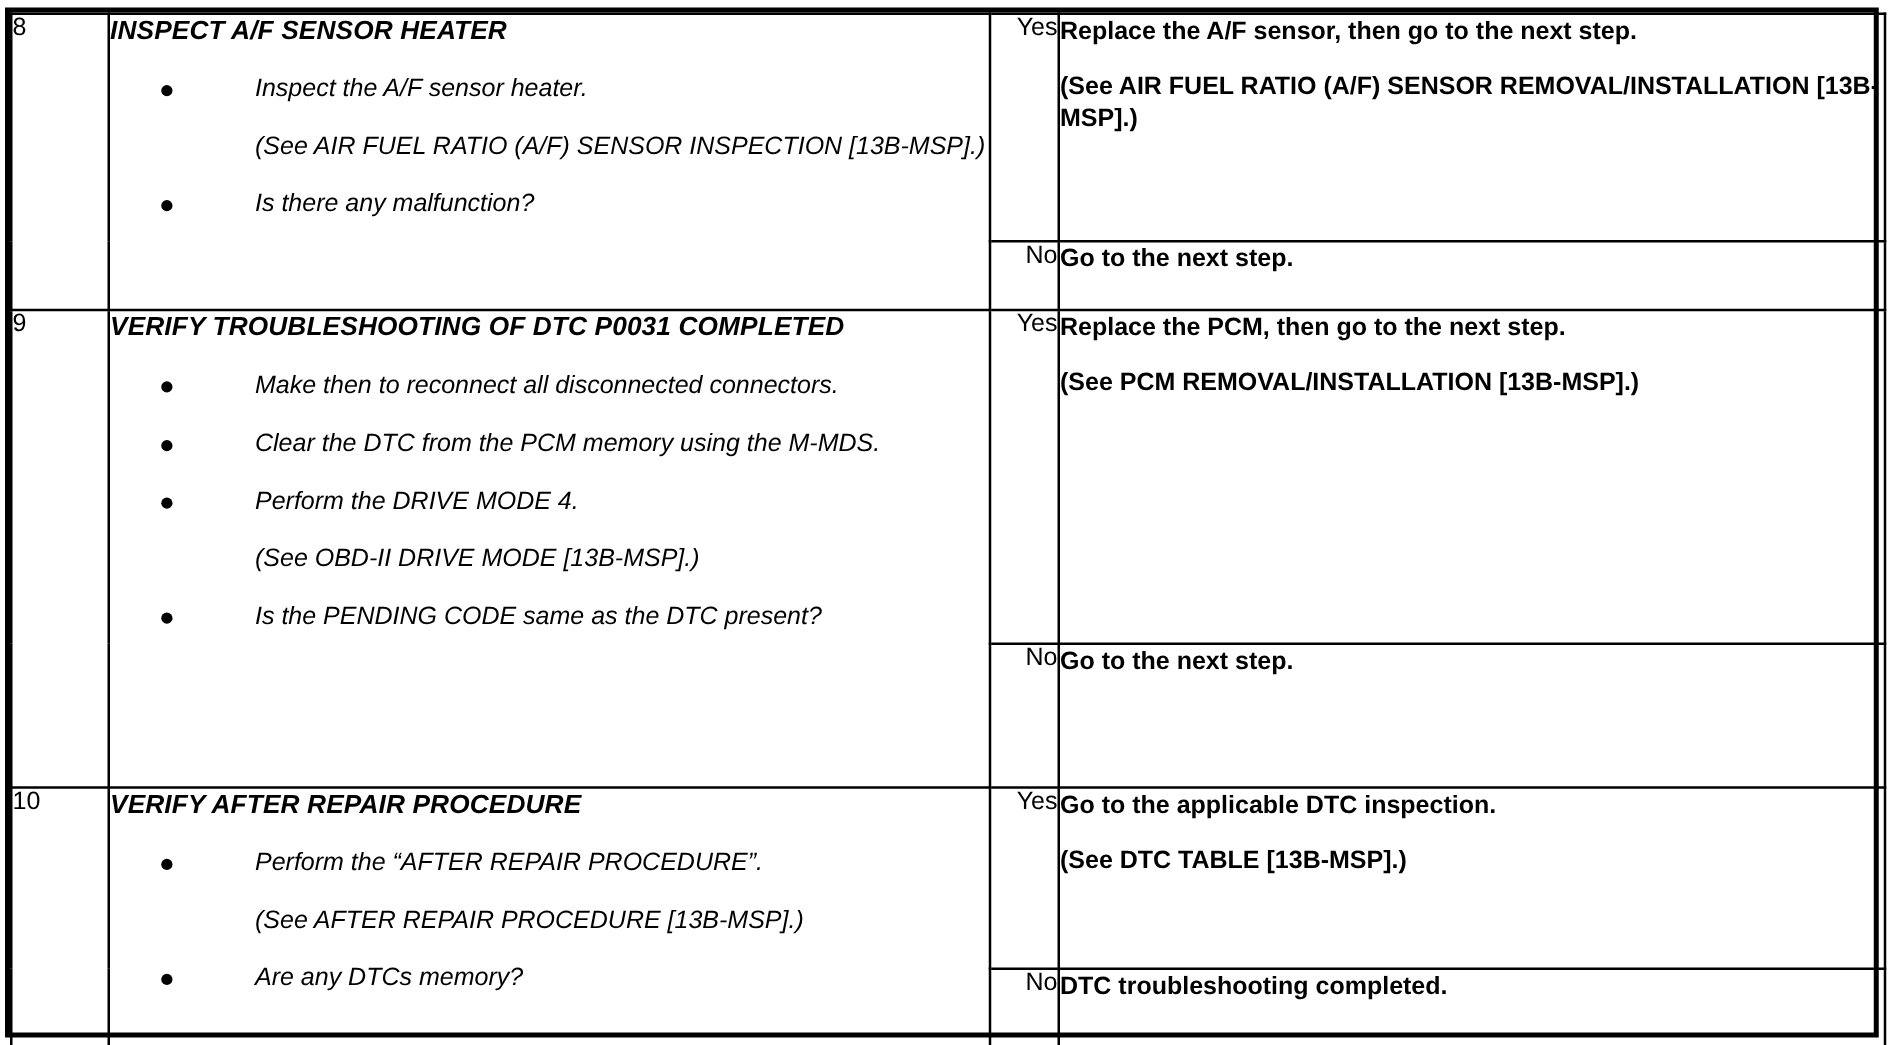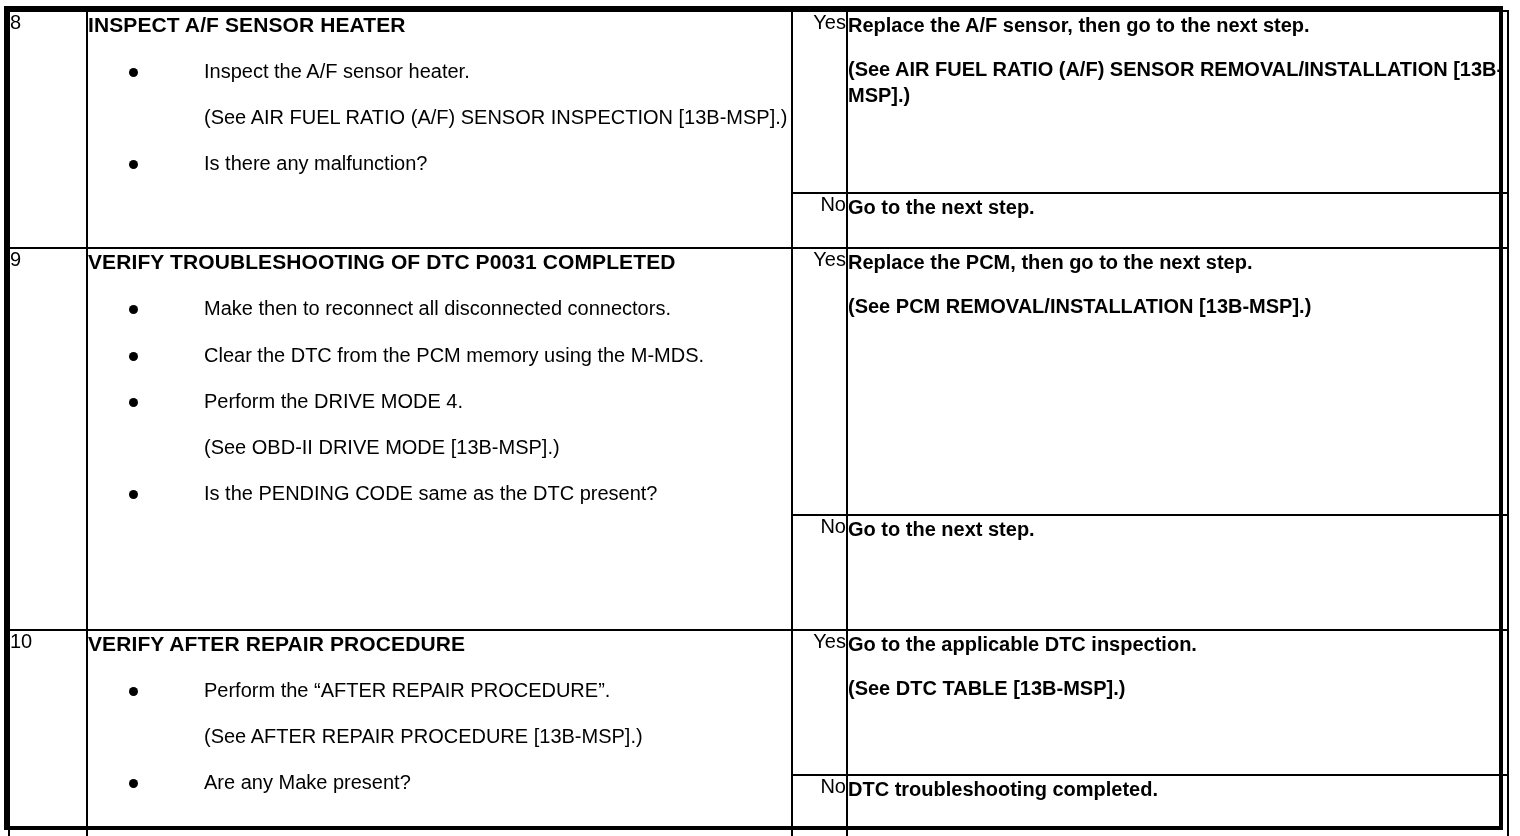--- a/index.html
+++ b/index.html
@@ -47,20 +47,21 @@
   col.c-res   { width: 661px; }
 
   .step-num {
     font-size: 20px;
     line-height: 1;
     padding: 9px 0 0 7px;
     font-weight: normal;
   }
   .action-cell {
     padding: 8px 10px 6px 7px;
+    font-style: italic;
   }
   .action-title {
     font-size: 21px;
     font-weight: bold;
     line-height: 1.24;
     letter-spacing: 0.1px;
     margin: 0 0 4px 0;
   }
   ul.bullets {
     list-style: none;
@@ -191,21 +192,21 @@
           <td class="action-cell" rowspan="2">
             <div class="action-title">VERIFY AFTER REPAIR PROCEDURE</div>
             <ul class="bullets">
               <li>
                 <span class="dot"></span>
                 <span>Perform the “AFTER REPAIR PROCEDURE”.</span>
                 <span class="note">(See AFTER REPAIR PROCEDURE [13B-MSP].)</span>
               </li>
               <li>
                 <span class="dot"></span>
-                <span>Are any Make present?</span>
+                <span>Are any DTCs memory?</span>
               </li>
             </ul>
           </td>
           <td class="yn-cell" style="height:143px;">Yes</td>
           <td class="result-cell">
             <p>Go to the applicable DTC inspection.</p>
             <p>(See DTC TABLE [13B-MSP].)</p>
           </td>
         </tr>
         <tr>

